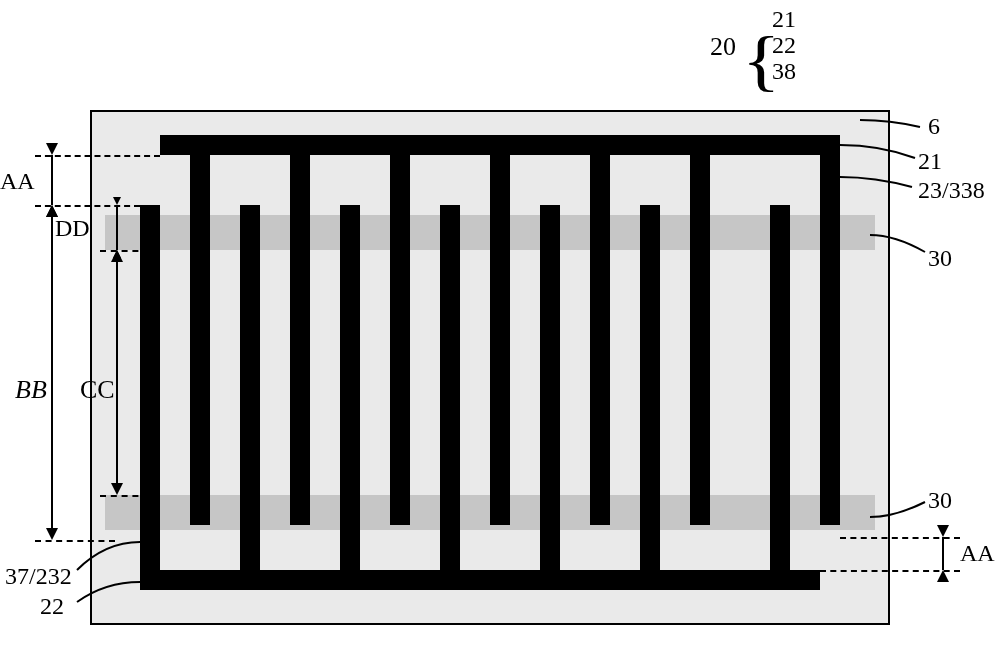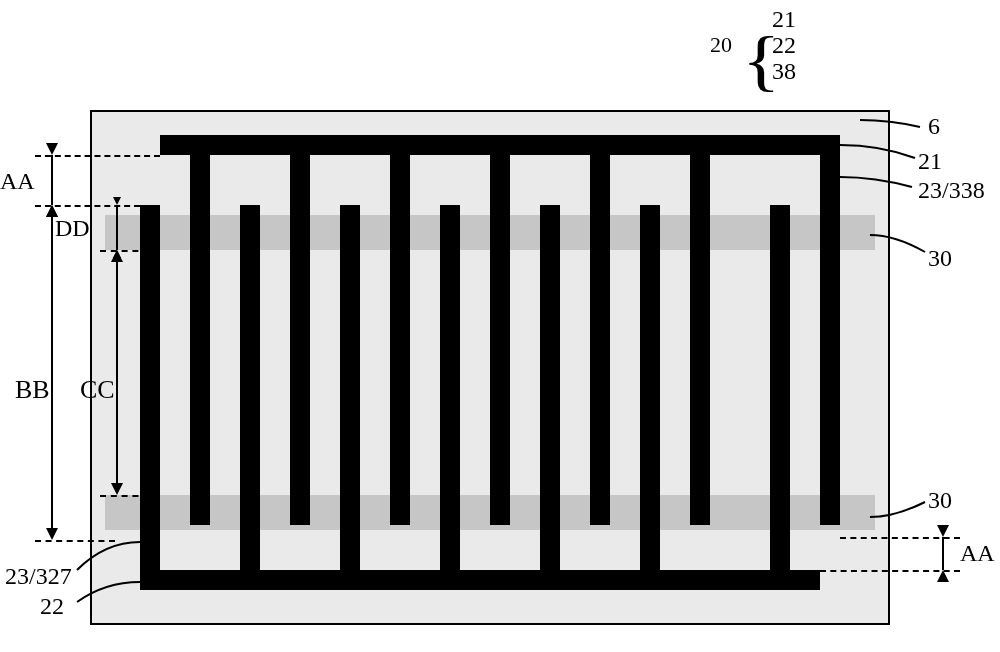--- a/index.html
+++ b/index.html
@@ -47,21 +47,21 @@
     border-left: 4px solid transparent;
     border-right: 4px solid transparent;
     border-top: 8px solid #000;
   }
 </style>
 </head>
 <body>
 
 <div class="canvas">
 
-  <div class="abs label" style="left:710px; top:32px; font-size:22px;">20</div>
+  <div class="abs label" style="left:710px; top:32px; font-size:26px;">20</div>
   <div class="abs brace" style="left:742px; top:30px;">{</div>
   <div class="abs label" style="left:772px; top:6px;">21</div>
   <div class="abs label" style="left:772px; top:32px;">22</div>
   <div class="abs label" style="left:772px; top:58px;">38</div>
 
   <div class="abs" style="left:90px; top:110px; width:800px; height:515px; background:#eaeaea; border:2px solid #000;"></div>
 
   <div class="abs" style="left:105px; top:215px; width:770px; height:35px; background:#c6c6c6;"></div>
   <div class="abs" style="left:105px; top:495px; width:770px; height:35px; background:#c6c6c6;"></div>
 
@@ -98,21 +98,21 @@
   <div class="abs label" style="left:0px; top:168px; font-size:24px;">AA</div>
   <div class="abs arrow-down" style="left:46px; top:143px;"></div>
   <div class="abs varrow-line" style="left:51px; top:155px; height:50px;"></div>
   <div class="abs arrow-up" style="left:46px; top:205px;"></div>
 
   <div class="abs label" style="left:55px; top:215px; font-size:24px;">DD</div>
   <div class="abs arrow-down-sm" style="left:113px; top:197px;"></div>
   <div class="abs varrow-line" style="left:116px; top:205px; height:45px;"></div>
   <div class="abs arrow-up-sm" style="left:113px; top:250px;"></div>
 
-  <div class="abs label" style="left:15px; top:375px; font-size:26px;">BB</div>
+  <div class="abs label" style="left:15px; top:375px; font-size:26px;font-style:italic;">BB</div>
   <div class="abs arrow-up" style="left:46px; top:205px;"></div>
   <div class="abs varrow-line" style="left:51px; top:212px; height:321px;"></div>
   <div class="abs arrow-down" style="left:46px; top:528px;"></div>
 
   <div class="abs label" style="left:80px; top:375px; font-size:26px;">CC</div>
   <div class="abs arrow-up" style="left:111px; top:250px;"></div>
   <div class="abs varrow-line" style="left:116px; top:258px; height:230px;"></div>
   <div class="abs arrow-down" style="left:111px; top:483px;"></div>
 
   <svg class="abs" style="left:860px; top:115px; width:70px; height:20px;">
@@ -143,20 +143,20 @@
   <div class="abs" style="left:840px; top:537px; width:120px; height:0; border-top:2px dashed #000;"></div>
   <div class="abs" style="left:820px; top:570px; width:140px; height:0; border-top:2px dashed #000;"></div>
   <div class="abs label" style="left:960px; top:540px; font-size:24px;">AA</div>
   <div class="abs arrow-down" style="left:937px; top:525px;"></div>
   <div class="abs varrow-line" style="left:942px; top:537px; height:33px;"></div>
   <div class="abs arrow-up" style="left:937px; top:570px;"></div>
 
   <svg class="abs" style="left:75px; top:540px; width:70px; height:35px;">
     <path d="M65 2 Q 30 2 2 30" stroke="#000" stroke-width="2" fill="none"></path>
   </svg>
-  <div class="abs label" style="left:5px; top:563px;">23/327</div>
+  <div class="abs label" style="left:5px; top:563px;">37/232</div>
 
   <svg class="abs" style="left:75px; top:580px; width:70px; height:30px;">
     <path d="M65 2 Q 30 2 2 22" stroke="#000" stroke-width="2" fill="none"></path>
   </svg>
   <div class="abs label" style="left:40px; top:593px;">22</div>
 
 </div>
 
 </body></html>

